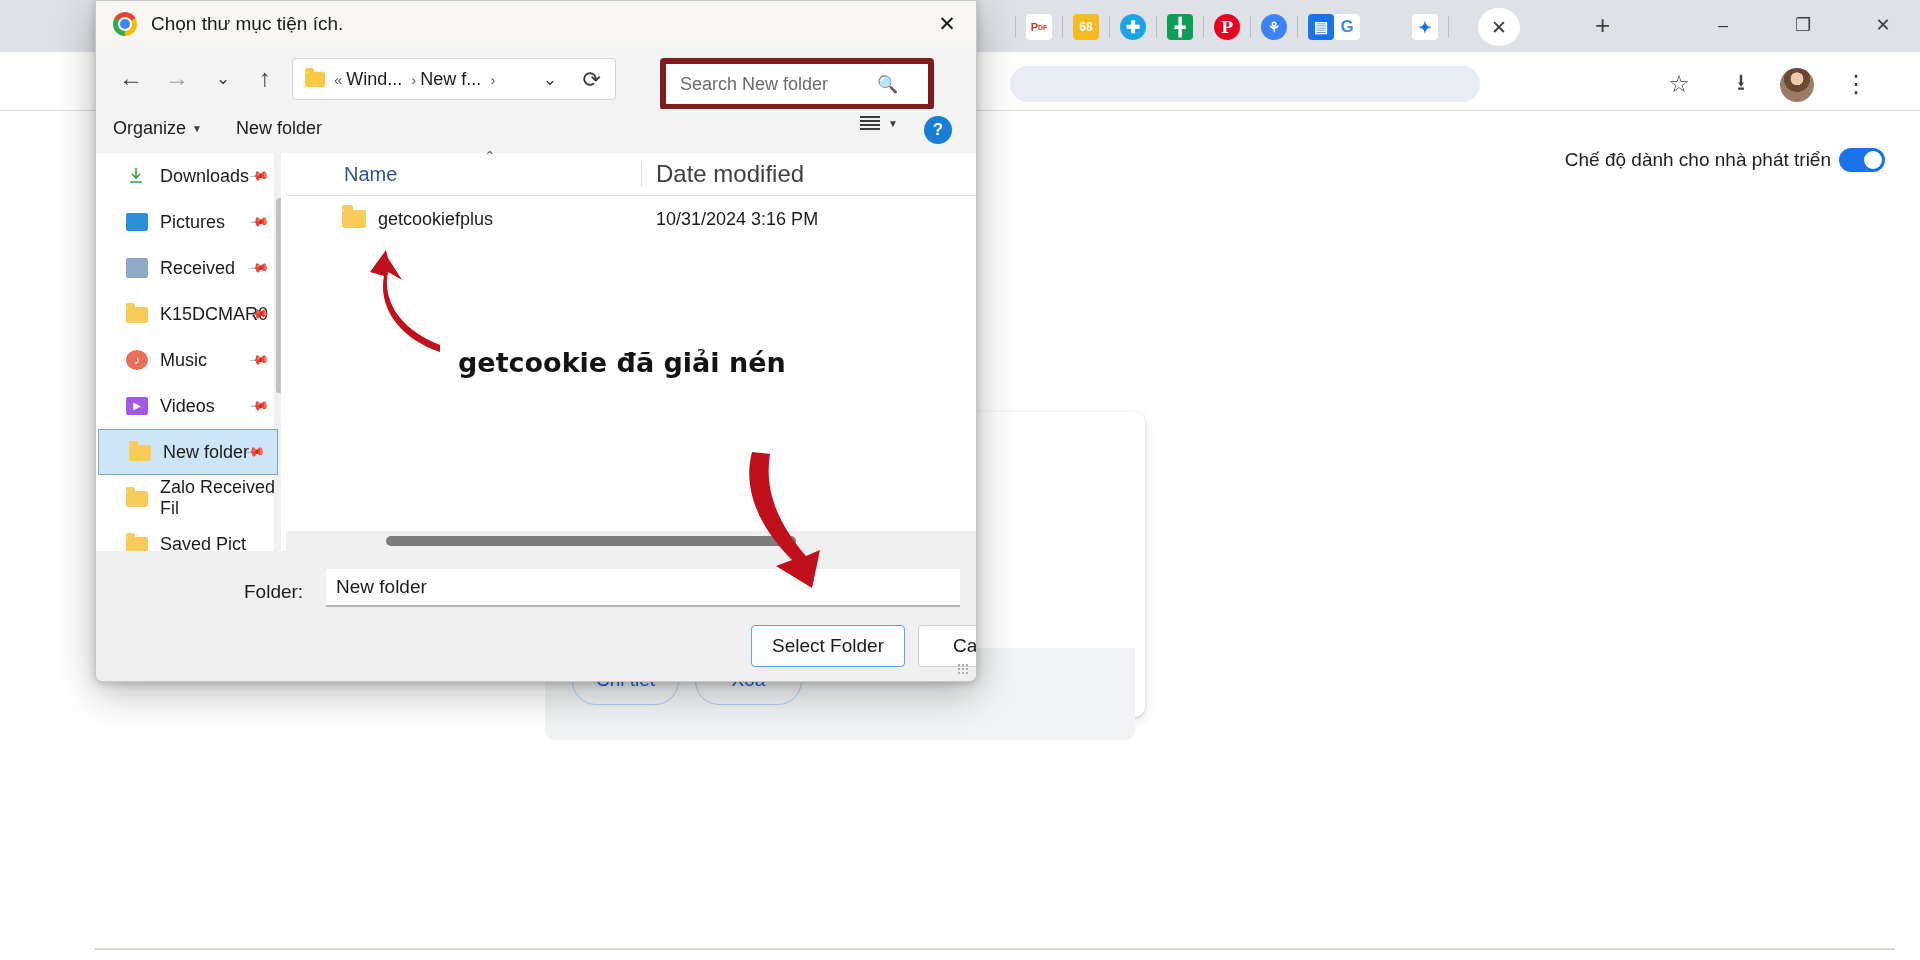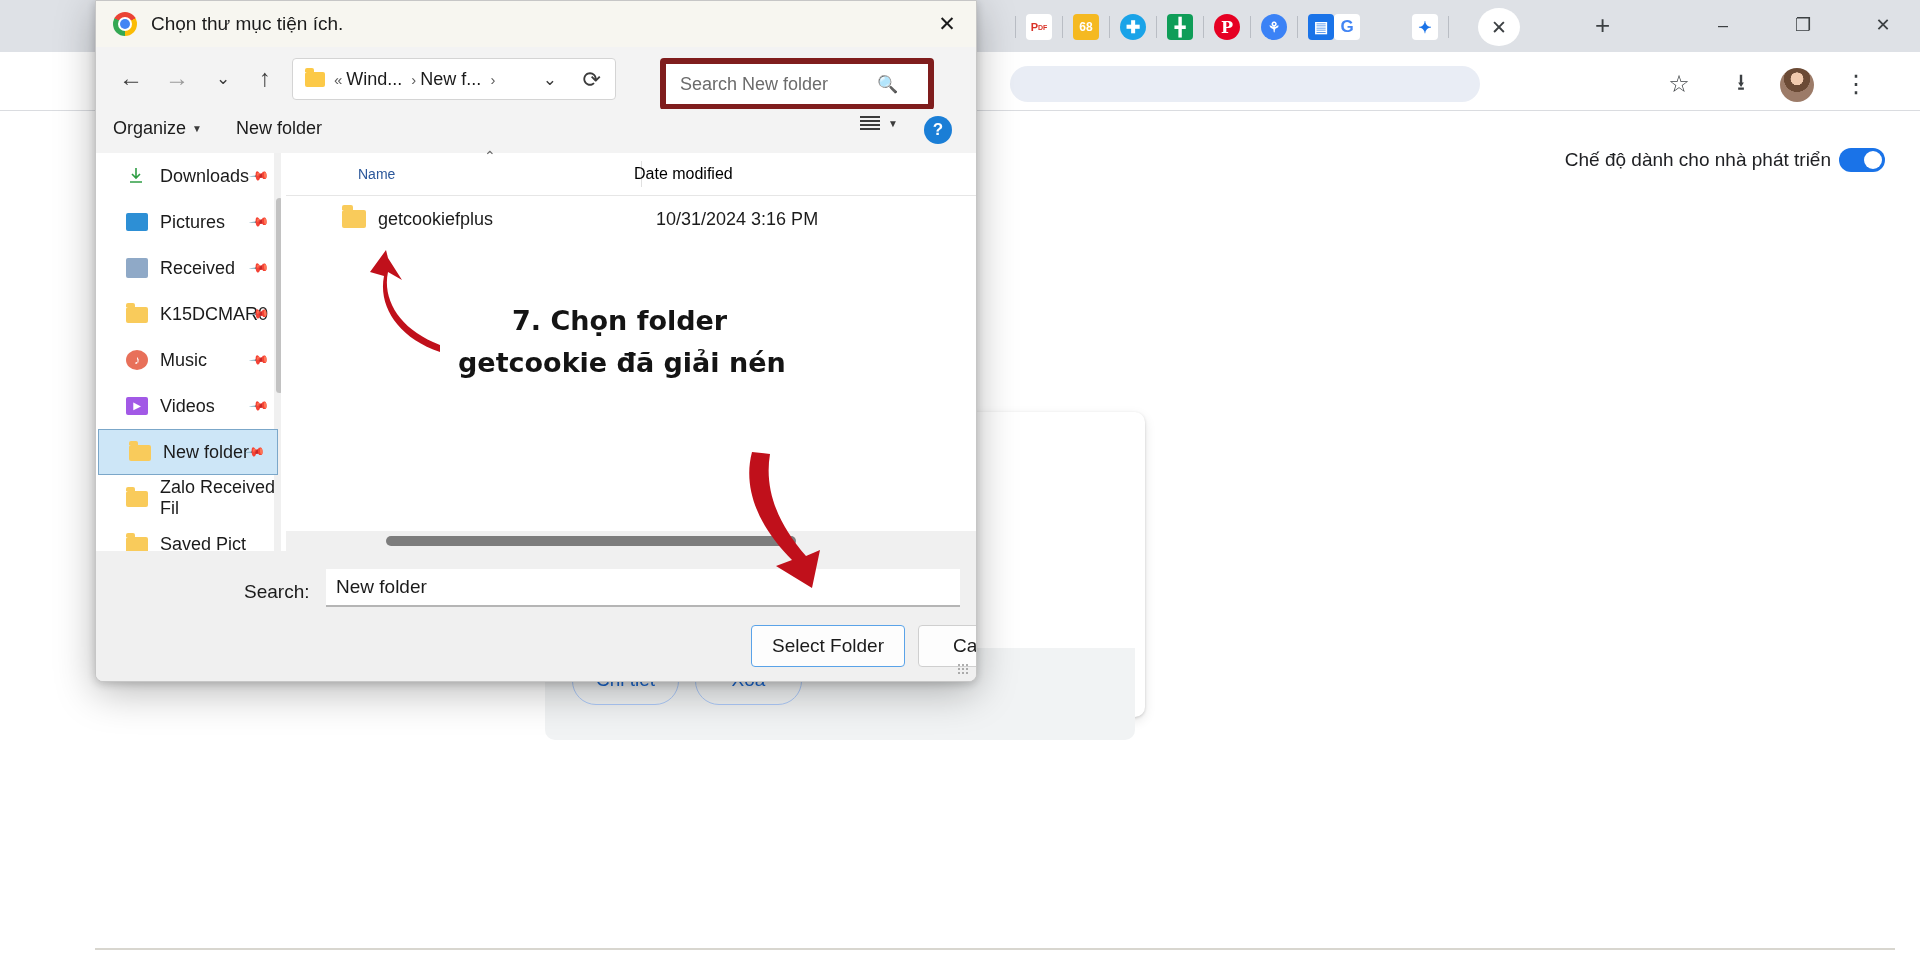--- a/index.html
+++ b/index.html
@@ -249,23 +249,23 @@
   .nav-pane-track{
     position:absolute;left:178px;top:0;width:11px;height:398px;background:#f0f0f0;
   }
 
   .list-pane{
     position:absolute;left:190px;top:0;width:690px;height:398px;background:#ffffff;
   }
   .col-header{
     position:relative;height:42px;border-bottom:1px solid #e6e6e6;display:flex;align-items:center;
   }
-  .col-name{position:absolute;left:72px;font-size:14px;color:#2b579a;}
+  .col-name{position:absolute;left:58px;font-size:20px;color:#2b579a;}
   .col-sort{position:absolute;left:198px;top:-5px;font-size:14px;color:#6b6b6b;}
-  .col-date{position:absolute;left:348px;font-size:16px;color:#000000;}
+  .col-date{position:absolute;left:370px;font-size:24px;color:#404040;}
   .col-divider{position:absolute;left:355px;top:8px;width:1px;height:26px;background:#e0e0e0;}
   .file-row{position:relative;height:46px;display:flex;align-items:center;}
   .file-folder-ico{
     position:absolute;left:56px;width:24px;height:18px;border-radius:2px;
     background:#f9cb5b;
   }
   .file-folder-ico::before{
     content:"";position:absolute;left:0;top:-5px;width:11px;height:5px;background:#f9cb5b;border-radius:2px 2px 0 0;
   }
   .file-name{position:absolute;left:92px;font-size:18px;color:#1b1b1b;}
@@ -510,28 +510,27 @@
           </div>
         </div>
     </div>
 
     <div class="hscroll-track">
       <div class="hscroll-thumb"></div>
     </div>
   </div>
 
   <div class="dlg-footer">
-    <span class="folder-label">Search:</span>
+    <span class="folder-label">Folder:</span>
     <input class="folder-input" value="New folder" style="">
     <div class="dlg-btn" id="btn-select">Select Folder</div>
     <div class="dlg-btn" id="btn-cancel">Cancel</div>
     <span class="grip"></span>
   </div>
 </div>
 
 <div id="annotations">
   <svg width="1920" height="960" style="position:absolute;left:0;top:0;">
     <path d="M 440 345 C 400 330, 382 300, 388 272 L 402 280 L 388 258 L 386 250 L 370 272 L 384 276 C 378 306, 398 338, 440 352 Z" fill="#c0101b"></path>
     <path d="M 752 452 C 742 490, 760 528, 792 560 L 776 566 L 812 588 L 820 550 L 806 556 C 778 524, 764 490, 770 454 Z" fill="#c0101b"></path>
   </svg>
-  <div class="anno-text" id="anno-line1">7. Chọn folder</div>
   <div class="anno-text" id="anno-line2">getcookie đã giải nén</div>
 </div>
 
 </body></html>

